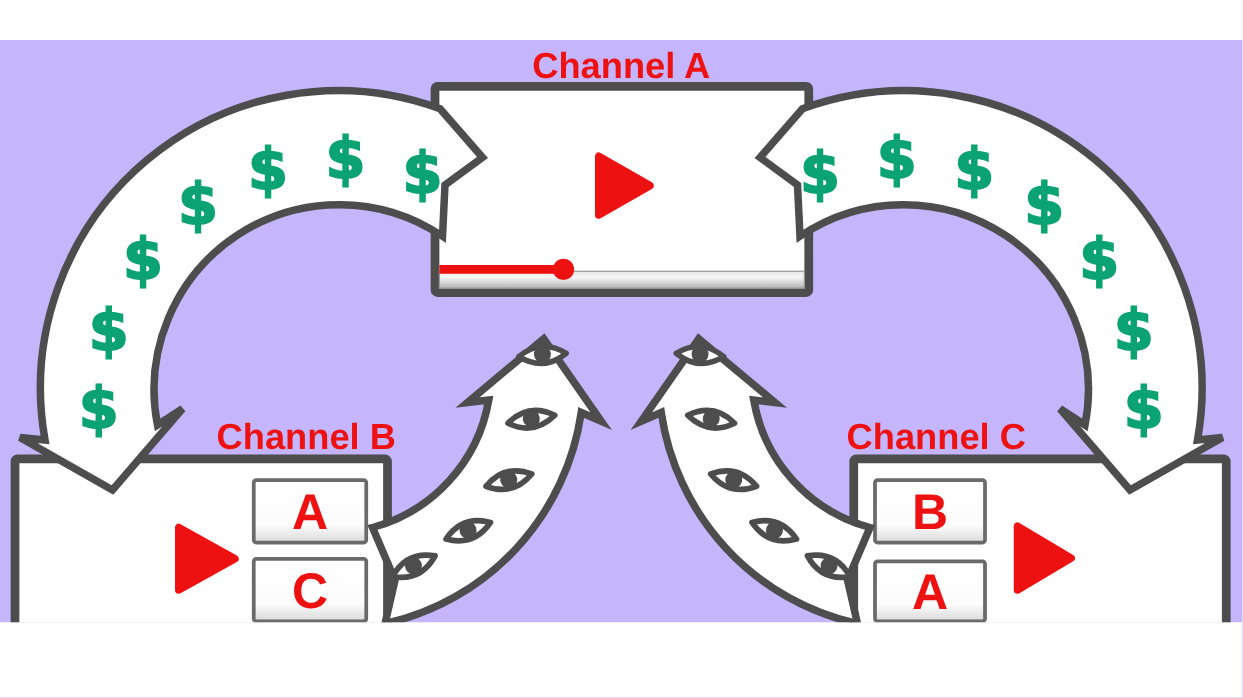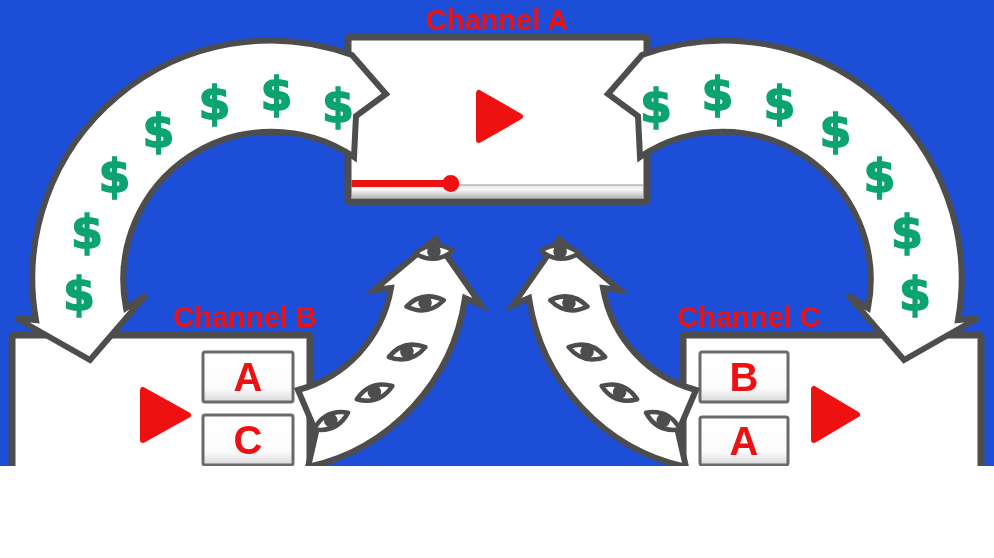--- a/index.html
+++ b/index.html
@@ -1,17 +1,17 @@
 <!DOCTYPE html>
 <html style="--red: #ee1111; --green: #0ba371; --outline: #4d4d4d;"><head>
 <meta charset="utf-8">
 <style>
   html,body{margin:0;padding:0;background:#fff;}
-  .stage{position:relative;width:994px;height:466px;background:#1d4ed8;overflow:hidden;
-         font-family:"Liberation Sans",sans-serif;}
+  .stage{position:relative;width:994px;height:466px;background:#c4b5fd;overflow:hidden;
+         font-family:"Liberation Sans",sans-serif;margin-top:32px;}
   svg{display:block;}
   .player-box{fill:#ffffff;stroke:var(--outline);stroke-width:7;}
   .track{fill:url(#trackGrad);stroke:#9a9a9a;stroke-width:1;}
   .prog-line{stroke:var(--red);stroke-width:7;}
   .prog-dot{fill:var(--red);}
   .tri{fill:var(--red);stroke:var(--red);stroke-width:6;stroke-linejoin:round;}
   .card{fill:url(#cardGrad);stroke:#6a6a6a;stroke-width:3;}
   .letter{font:700 40px "Liberation Sans",sans-serif;fill:var(--red);text-anchor:middle;}
   .title{font:700 29px "Liberation Sans",sans-serif;fill:var(--red);text-anchor:middle;}
   .arrow{fill:#ffffff;stroke:var(--outline);stroke-width:6;stroke-linejoin:miter;}

